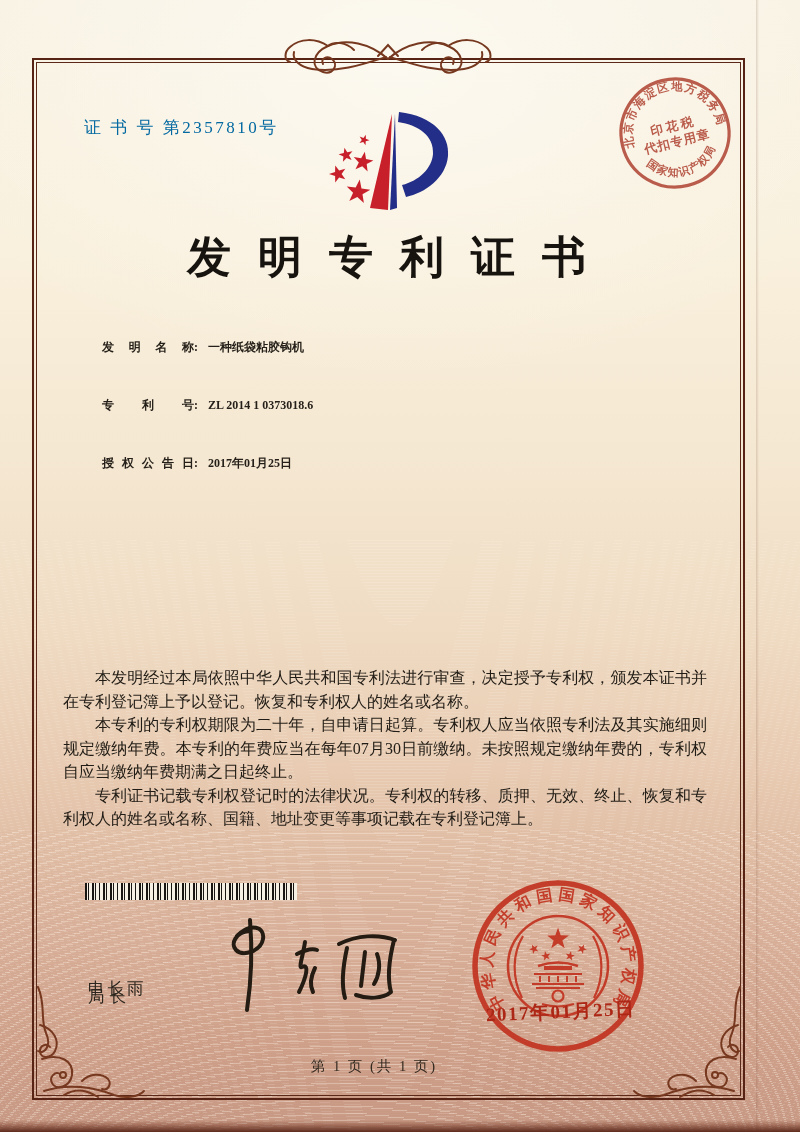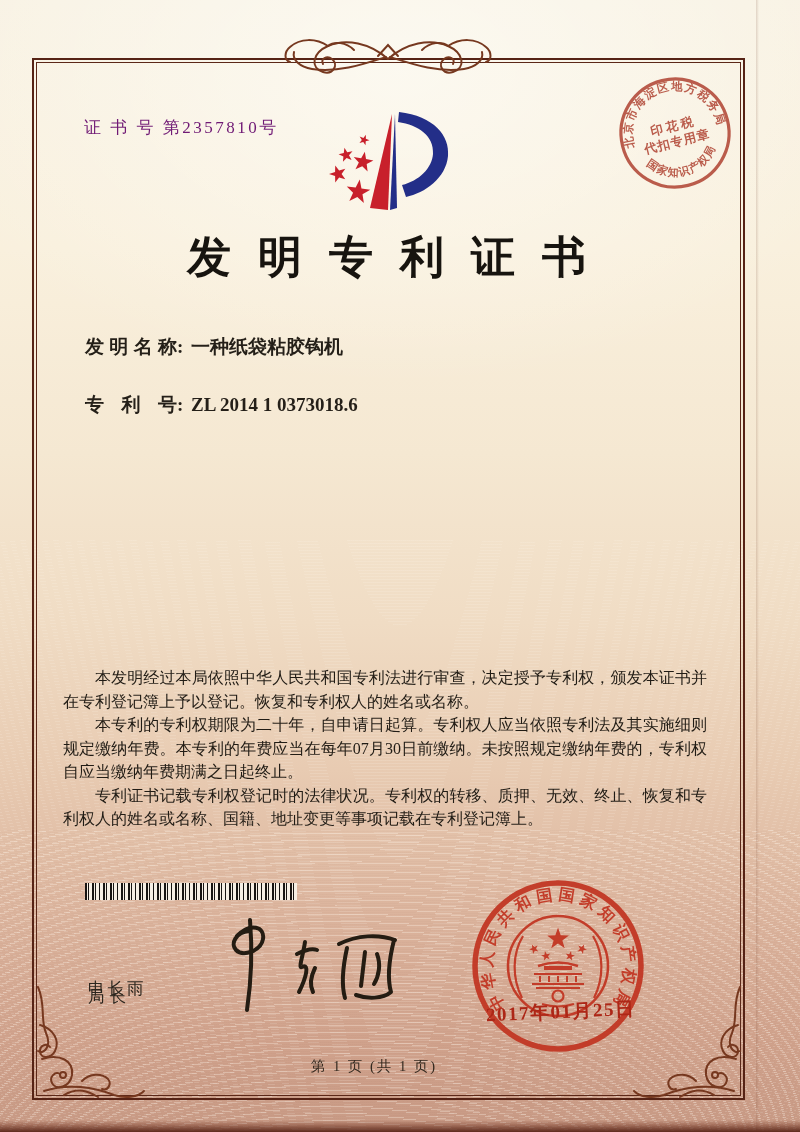--- a/index.html
+++ b/index.html
@@ -24,30 +24,30 @@
   .right-crease { position:absolute; top:0; bottom:0; left:756px; width:3px;
     background:linear-gradient(90deg, rgba(110,60,40,.18), rgba(110,60,40,0)); }
 
   .frame { position:absolute; left:32px; top:58px; width:713px; height:1042px;
     border:2.5px solid #562315; }
   .frame::after { content:""; position:absolute; inset:2px; border:1px solid #5c2818; }
 
   .orn { position:absolute; pointer-events:none; }
   .orn path, .orn circle { fill:none; stroke:#76381f; stroke-width:2; stroke-linecap:round; }
 
-  .cert-no { position:absolute; left:84px; top:116px; font-size:17px; letter-spacing:2.5px; color:#701a75; }
+  .cert-no { position:absolute; left:84px; top:116px; font-size:17px; letter-spacing:2.5px; color:#0369a1; }
 
   .logo { position:absolute; left:322px; top:98px; width:152px; height:130px; }
 
   .title { position:absolute; left:0; top:228px; width:800px; text-align:center;
     font-size:44px; font-weight:bold; letter-spacing:27px; color:#17140f; }
 
-  .fields { position:absolute; left:85px; top:335px; width:640px;
+  .fields { position:absolute; left:102px; top:335px; width:640px;
     display:flex; flex-direction:column; gap:34px;
-    font-size:19px; font-weight:bold; color:#241f18; }
+    font-size:12px; font-weight:bold; color:#241f18; }
   .fields .row { line-height:24px; white-space:nowrap; }
   .flabel { display:inline-block; width:92px; text-align:justify; text-align-last:justify; }
   .fcolon { display:inline-block; width:14px; }
 
   .bodytext { position:absolute; left:63px; top:666px; width:644px;
     font-size:16px; line-height:23.5px; text-align:justify; color:#211c15; }
   .bodytext p { text-indent:2em; }
 
   .barcode { position:absolute; left:85px; top:883px; width:212px; height:17px;
     background:
@@ -150,20 +150,21 @@
     <text y="-3" text-anchor="middle" font-size="12.5" font-weight="bold" letter-spacing="3">印花税</text>
     <text y="13" text-anchor="middle" font-size="12.5" font-weight="bold" letter-spacing="1">代扣专用章</text>
   </g>
 </svg>
 
 <div class="title">发明专利证书</div>
 
 <div class="fields">
   <div class="row"><span class="flabel">发明名称</span><span class="fcolon">:</span><span>一种纸袋粘胶钩机</span></div>
   <div class="row"><span class="flabel">专利号</span><span class="fcolon">:</span><span>ZL 2014 1 0373018.6</span></div>
+  <div class="row"><span class="flabel">授权公告日</span><span class="fcolon">:</span><span>2017年01月25日</span></div>
 </div>
 
 <div class="bodytext">
   <p>本发明经过本局依照中华人民共和国专利法进行审查，决定授予专利权，颁发本证书并在专利登记簿上予以登记。恢复和专利权人的姓名或名称。</p>
   <p>本专利的专利权期限为二十年，自申请日起算。专利权人应当依照专利法及其实施细则规定缴纳年费。本专利的年费应当在每年07月30日前缴纳。未按照规定缴纳年费的，专利权自应当缴纳年费期满之日起终止。</p>
   <p>专利证书记载专利权登记时的法律状况。专利权的转移、质押、无效、终止、恢复和专利权人的姓名或名称、国籍、地址变更等事项记载在专利登记簿上。</p>
 </div>
 
 <div class="barcode"></div>
 

